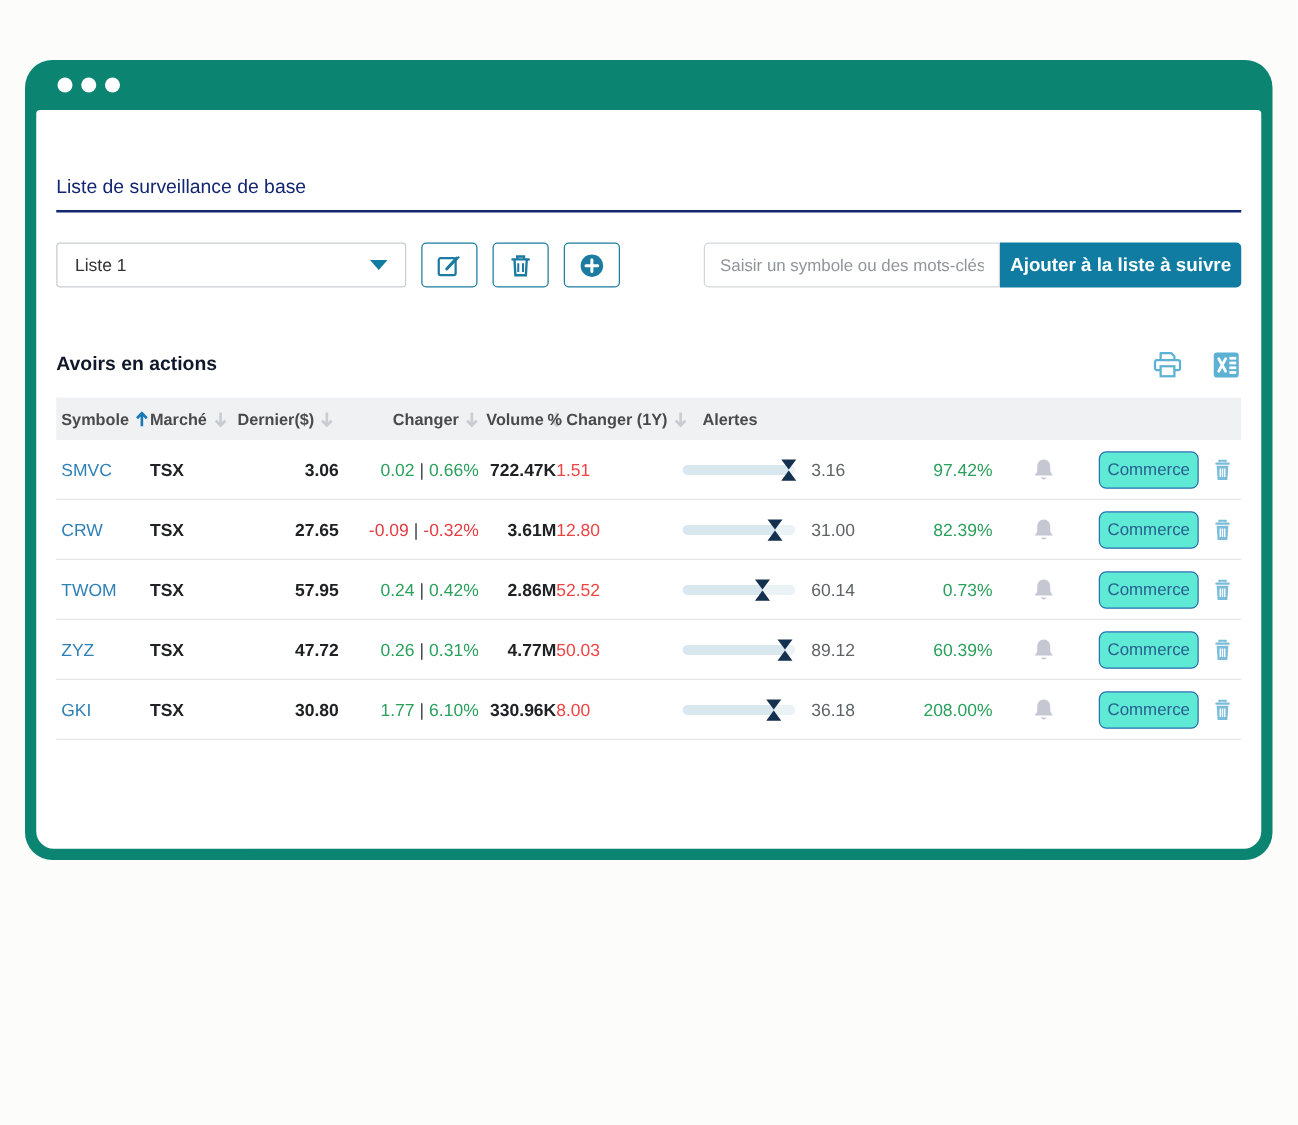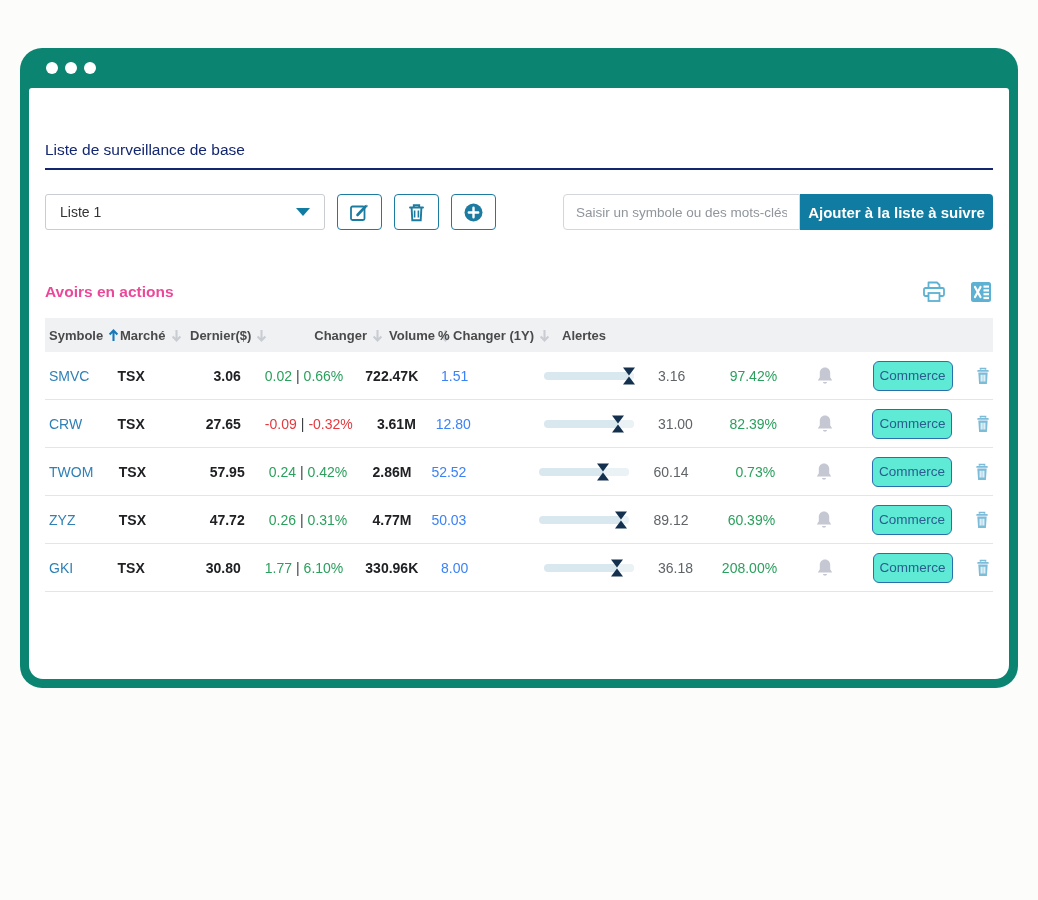--- a/index.html
+++ b/index.html
@@ -38,21 +38,21 @@
   .search-btn {
     width:72px; height:37px; background:#117ca2; border:none; border-radius:5px;
     display:flex; align-items:center; justify-content:center; cursor:pointer;
     position:relative; z-index:2;
   }
   
   .section-title {
     margin-top:26px; color:#132770; font-size:15.5px; font-weight:400;
     padding-bottom:9px; border-bottom:2px solid #132770;
   }
-  .holdings-title { color:#ec4899; font-size:15.5px; font-weight:700; }
+  .holdings-title { color:#0f172a; font-size:15.5px; font-weight:700; }
   
   .controls-row { margin-top:24px; display:flex; align-items:center;justify-content:center; }
   .list-select {
     width:280px; height:36px; border:1px solid #c9cdd1; border-radius:3px;
     display:flex; align-items:center; padding:0 14px; font-size:14px; color:#333;
     background:#fff; cursor:pointer;
   }
   .caret {
     margin-left:auto; width:0; height:0;
     border-left:7px solid transparent; border-right:7px solid transparent;
@@ -89,32 +89,32 @@
   .h-market { width:70px; }
   .h-last   { width:85px; }
   .h-change { width:110px; justify-content:flex-end; padding-right:2px; }
   .h-volume { width:60px; padding-left:4px; }
   .h-range  { width:260px; justify-content:center; }
   .h-pct    { width:105px; justify-content:flex-end; }
   .h-alerts { width:180px; padding-left:12px; }
   .sort-ic { margin-left:5px; display:flex; }
   .trow {
     display:flex; align-items:center; height:48px;
-    border-bottom:1px solid #e4e5e7; font-size:14px; color:#202124;gap:20px;
+    border-bottom:1px solid #e4e5e7; font-size:14px; color:#202124;
   }
   .trow > div { display:flex; align-items:center; }
   .c-symbol { width:75px; padding-left:4px; color:#2e80b6; cursor:pointer; }
   .c-market { width:70px; font-weight:700; }
   .c-last   { width:85px; justify-content:flex-end; padding-right:4px; font-weight:700; }
   .c-change { width:110px; justify-content:flex-end; padding-right:2px; }
   .c-change .pipe { color:#3c4043; padding:0 4px; }
   .c-change.up span.val { color:#2aa05c; }
   .c-change.down span.val { color:#e23a3f; }
   .c-volume { width:60px; justify-content:flex-end; font-weight:700; }
-  .c-low    { width:48px; justify-content:center; color:#3b82f6; }
+  .c-low    { width:48px; justify-content:flex-start; color:#ef4444; }
   .c-range  { width:152px; padding-left:53px; }
   .range-track {
     position:relative; width:90px; height:8px;
     background:#d9e8ee; border-radius:4px;
   }
   .range-after {
     position:absolute; right:0; top:0; height:8px;
     background:rgba(255,255,255,0.45); border-radius:0 4px 4px 0;
   }
   .range-marker {

